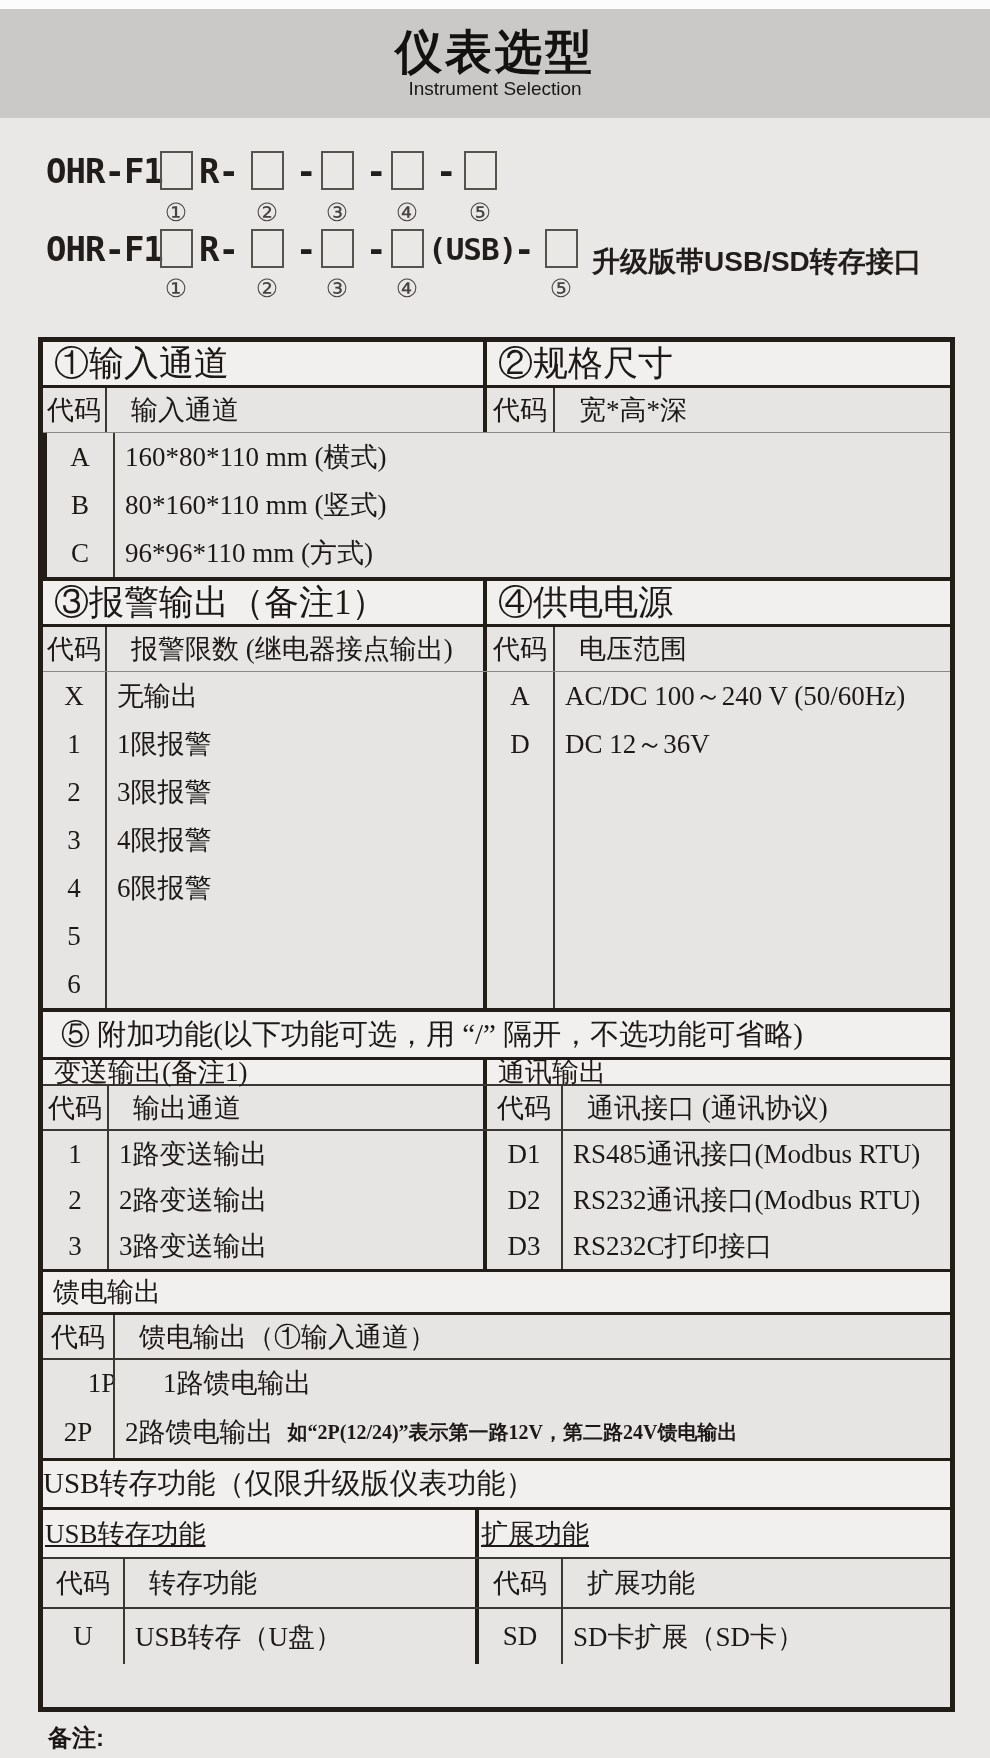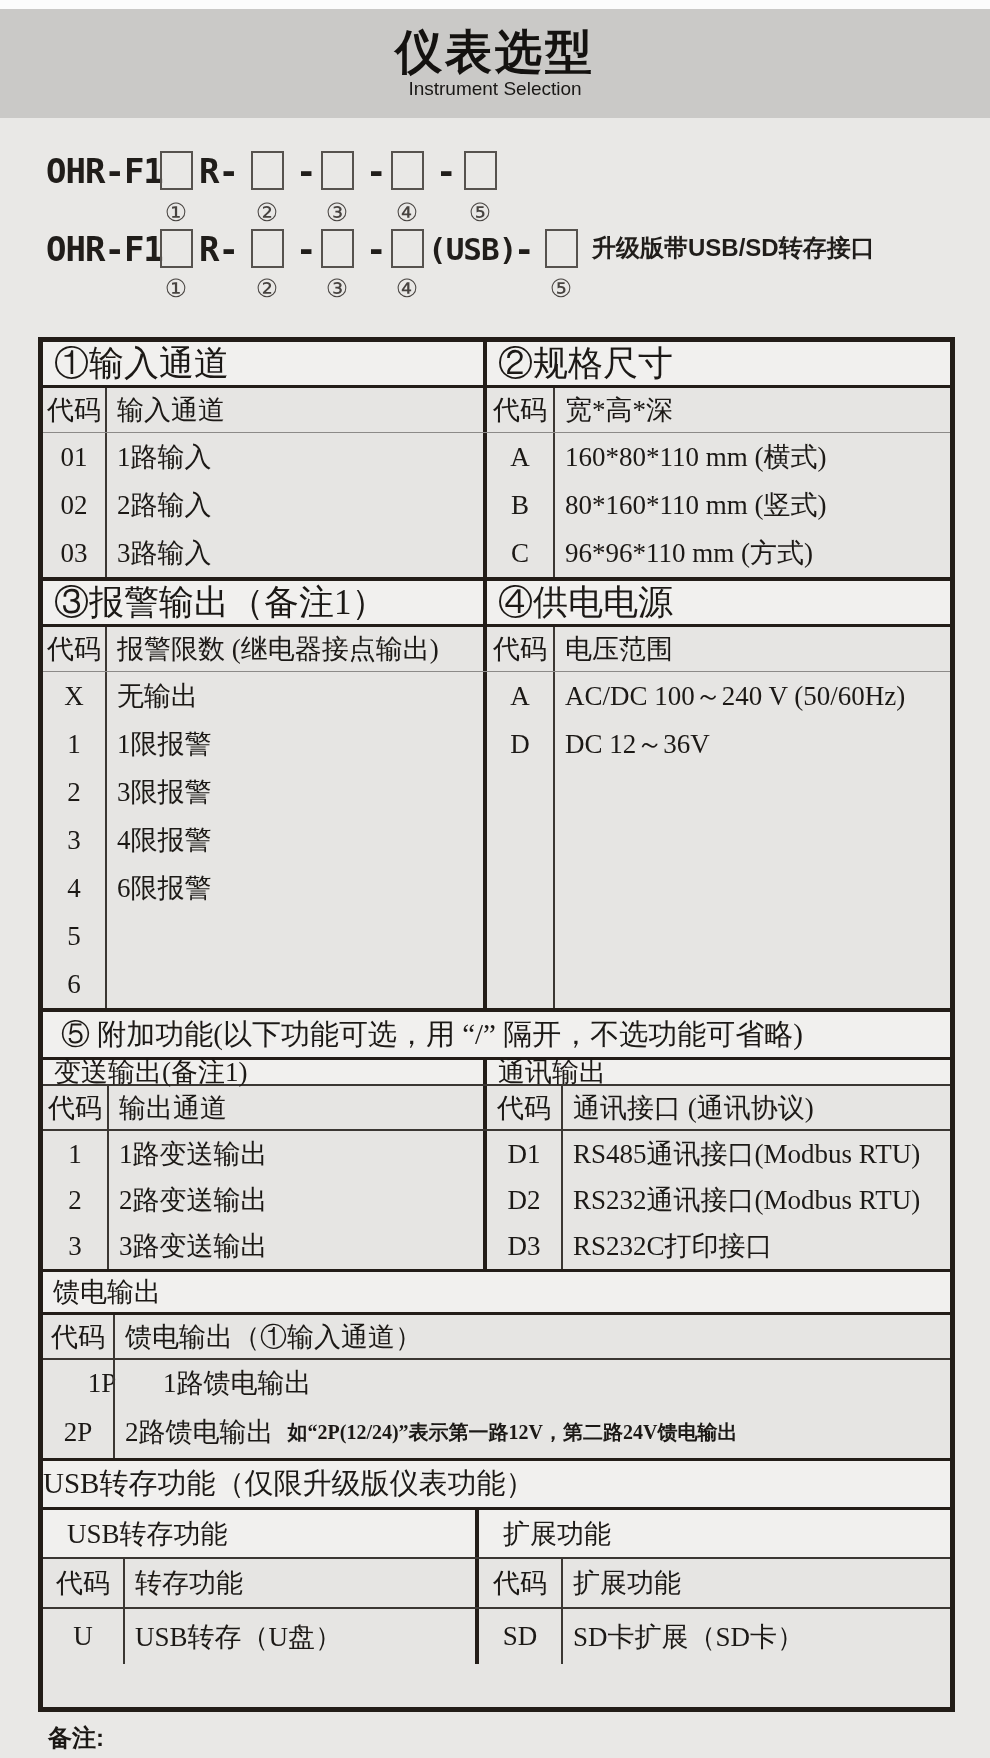--- a/index.html
+++ b/index.html
@@ -46,21 +46,21 @@
   }
   .mcircle{
     position:absolute;width:26px;text-align:center;
     font-size:25px;line-height:28px;color:#474340;
     font-family:"Liberation Serif","DejaVu Serif",serif;font-weight:400;
   }
   .musb{font-size:31px;letter-spacing:-1px;}
   .mnote{
     position:absolute;white-space:nowrap;
     font-family:"Liberation Sans","DejaVu Sans",sans-serif;
-    font-weight:700;font-size:24px;line-height:38px;color:#201d1a;
+    font-weight:700;font-size:28px;line-height:38px;color:#201d1a;margin-top:14px;
   }
   
   .l1{top:151px;}  .c1{top:199px;}
   
   .l2{top:229px;}  .c2{top:275px;}
   .px-prefix{left:46px;}
   .px-b1{left:160px;} .px-r{left:199px;}
   .px-b2{left:251px;} .px-d1{left:296px;}
   .px-b3{left:321px;} .px-d2{left:366px;}
   .px-b4{left:391px;} .px-d3{left:436px;}
@@ -79,21 +79,21 @@
   .lh{width:440px;flex:0 0 440px;display:flex;}
   .rh{flex:1;display:flex;}
   .vthick{width:4px;flex:0 0 4px;background:var(--ink);}
   .vthin{width:2px;flex:0 0 2px;background:var(--mid);}
   .cellpad{display:flex;align-items:center;padding-left:11px;}
   .sec-head{height:46px;background:var(--light);border-bottom:3px solid var(--ink);font-size:35px;}
   .sec-head .cellpad{flex:1;}
   .colhead{height:45px;border-bottom:1px solid var(--thin);}
   .colhead2{height:45px;border-bottom:2px solid var(--mid);}
   .codehead{display:flex;align-items:center;justify-content:center;flex:0 0 auto;}
-  .deschead{flex:1;display:flex;align-items:center;padding-left:10px;}
+  .deschead{flex:1;display:flex;align-items:center;padding-left:24px;}
   .bodyarea{align-items:stretch;}
   .codecol{display:flex;flex-direction:column;flex:0 0 auto;}
   .desccol{flex:1;display:flex;flex-direction:column;}
   .rline{display:flex;align-items:center;}
   .codecol .rline{justify-content:center;}
   .desccol .rline{padding-left:10px;}
   .h48 .rline{height:48px;} .h46 .rline{height:46px;}
   .w62{width:62px;flex-basis:62px;} .w66{width:66px;flex-basis:66px;}
   .w64{width:64px;flex-basis:64px;} .w74{width:74px;flex-basis:74px;}
   .w70{width:70px;flex-basis:70px;} .w80{width:80px;flex-basis:80px;} .w82{width:82px;flex-basis:82px;}
@@ -115,21 +115,21 @@
   .sub2 .bodyarea{height:98px;}
   .sub2 .r1{height:46px;padding-left:48px;} .sub2 .r2{height:52px;}
   .feednote{font-size:20px;font-weight:600;margin-left:14px;white-space:nowrap;
     font-family:"Liberation Serif","DejaVu Serif",serif;}
   .usbbanner{
     height:49px;background:var(--light);border-bottom:3px solid var(--ink);
     display:flex;align-items:center;padding-left:0;font-size:29px;
   }
   .sub3 .lh3{width:432px;flex:0 0 432px;display:flex;}
   .sub3 .titlerow{height:49px;background:var(--light);border-bottom:2px solid var(--mid);}
-  .sub3 .titlerow .cellpad{flex:1;padding-left:24px;}
+  .sub3 .titlerow .cellpad{flex:1;padding-left:2px;text-decoration:underline;}
   .sub3 .colhead2{height:50px;}
   .sub3 .bodyarea{height:55px;}
   .sub3 .rline{height:55px;}
   
   .footnote{
     position:absolute;left:48px;top:1722px;
     font-family:"Liberation Sans","DejaVu Sans",sans-serif;
     font-weight:700;font-size:24px;color:#1a1714;
   }
 </style>
@@ -201,33 +201,20 @@
           <div class="deschead">输入通道</div>
         </div>
         <div class="vthick"></div>
         <div class="rh">
           <div class="codehead w66">代码</div>
           <div class="vthin"></div>
           <div class="deschead">宽*高*深</div>
         </div>
       </div>
       <div class="row bodyarea h48">
-        <div class="lh">
-          <div class="codecol w62">
-            <div class="rline">01</div>
-            <div class="rline">02</div>
-            <div class="rline">03</div>
-          </div>
-          <div class="vthin"></div>
-          <div class="desccol">
-            <div class="rline">1路输入</div>
-            <div class="rline">2路输入</div>
-            <div class="rline">3路输入</div>
-          </div>
-        </div>
         <div class="vthick"></div>
         <div class="rh">
           <div class="codecol w66">
             <div class="rline">A</div>
             <div class="rline">B</div>
             <div class="rline">C</div>
           </div>
           <div class="vthin"></div>
           <div class="desccol">
             <div class="rline">160*80*110 mm (横式)</div>

